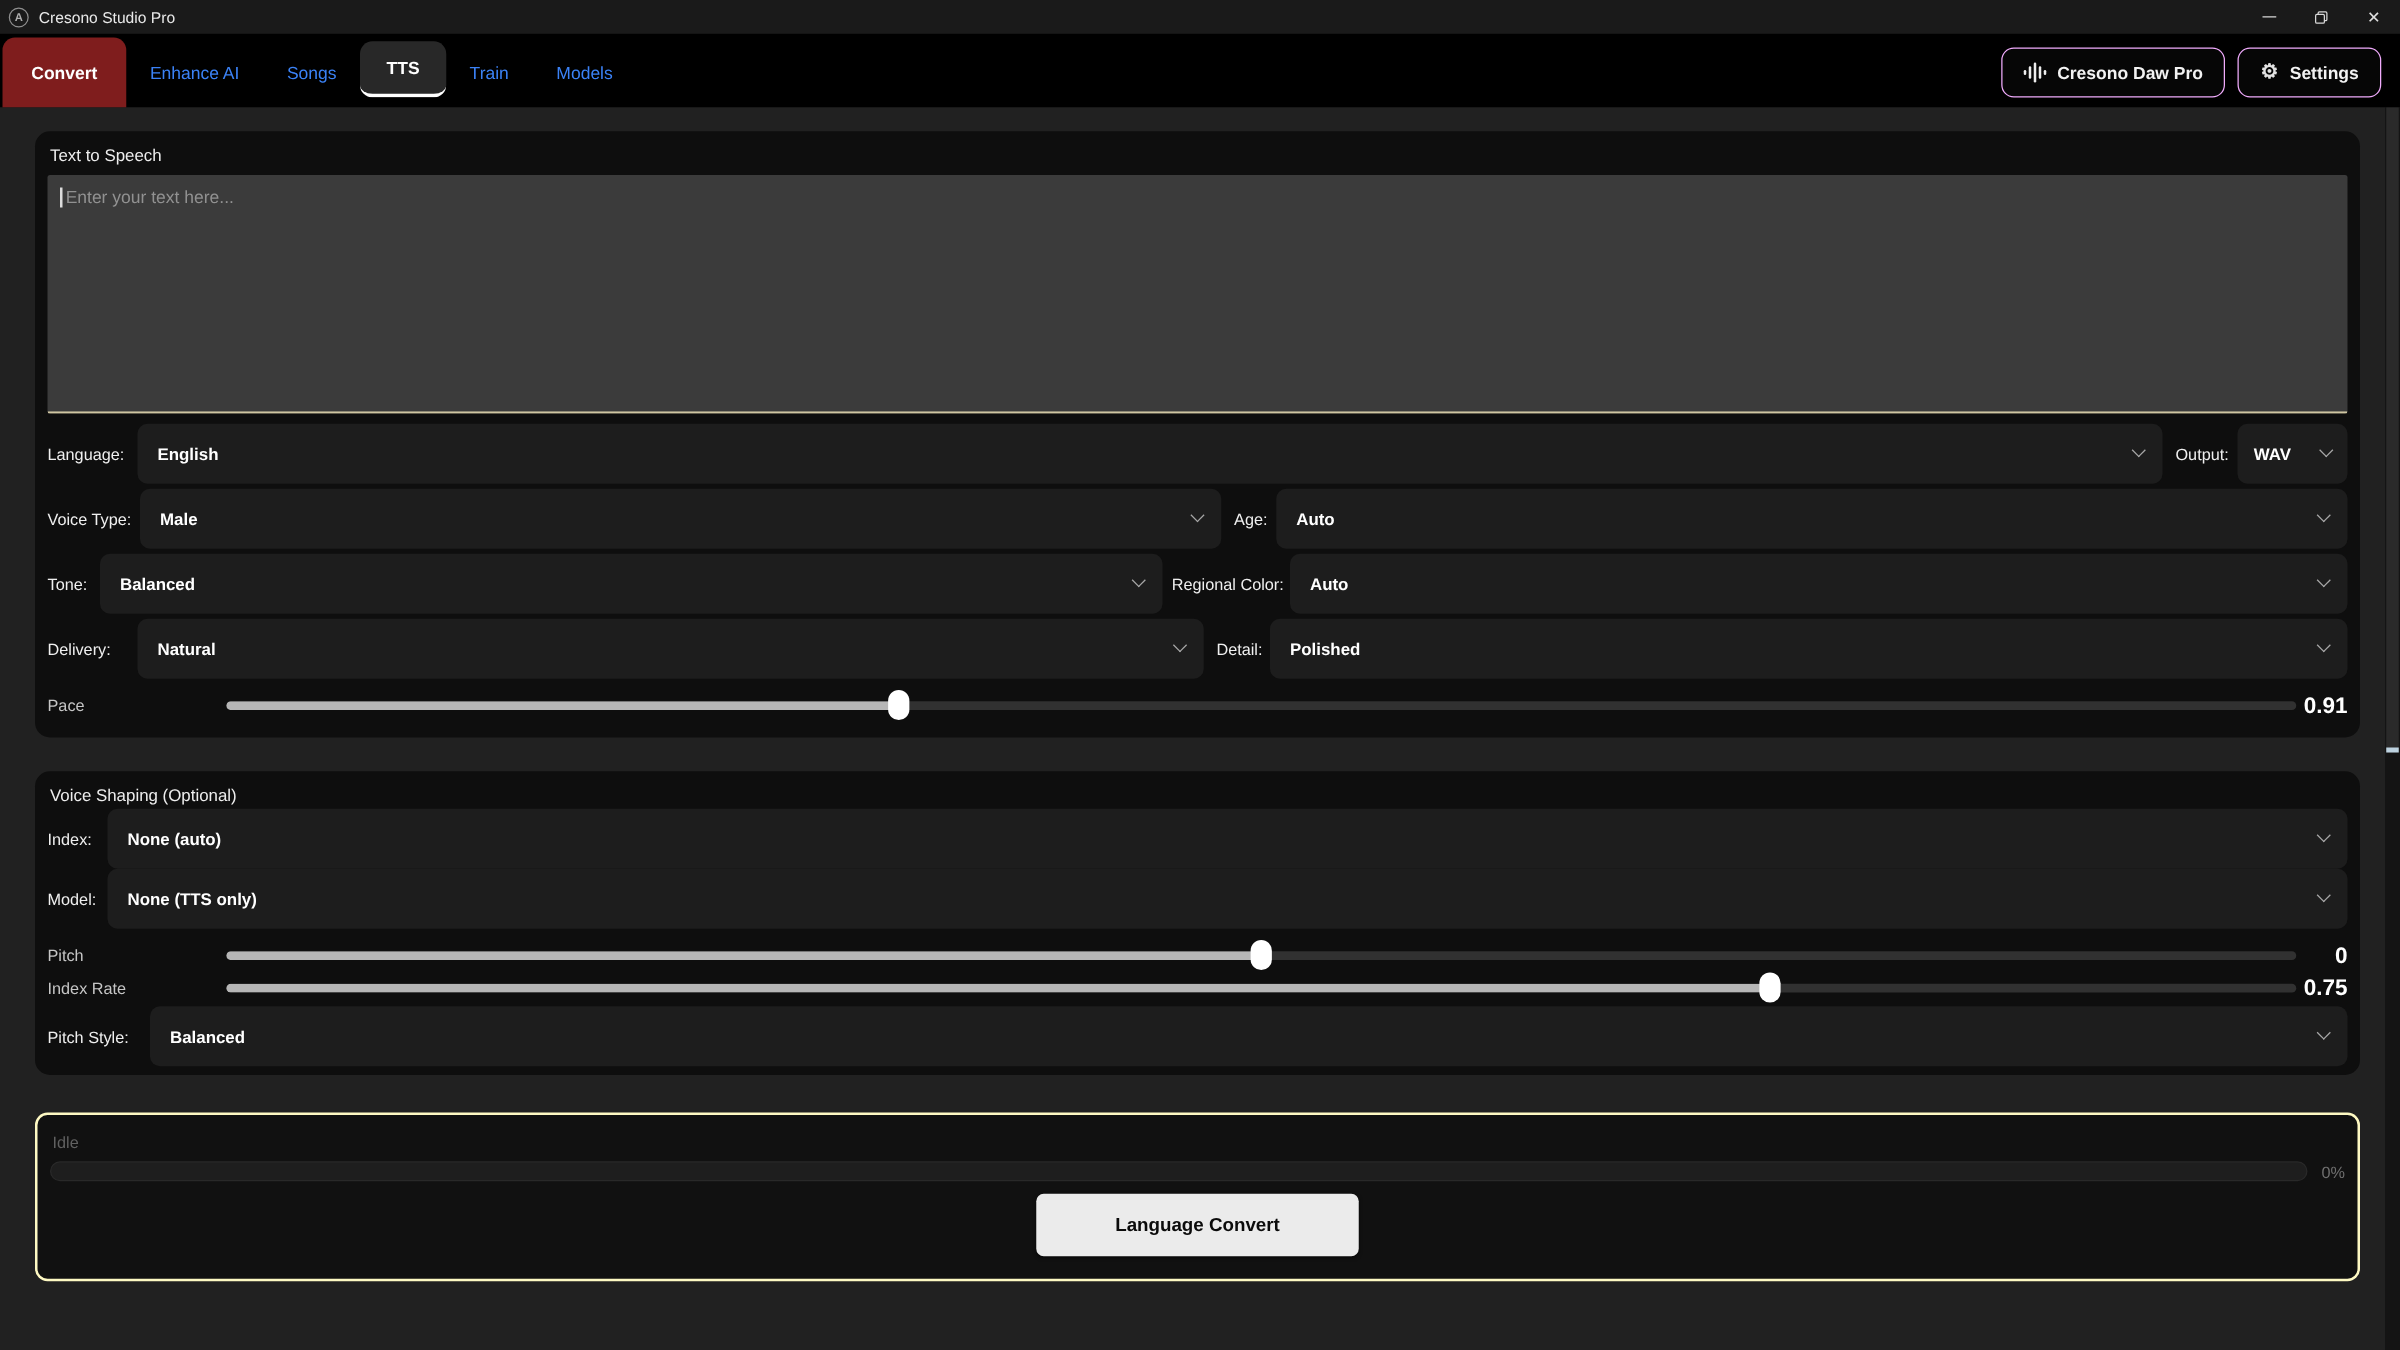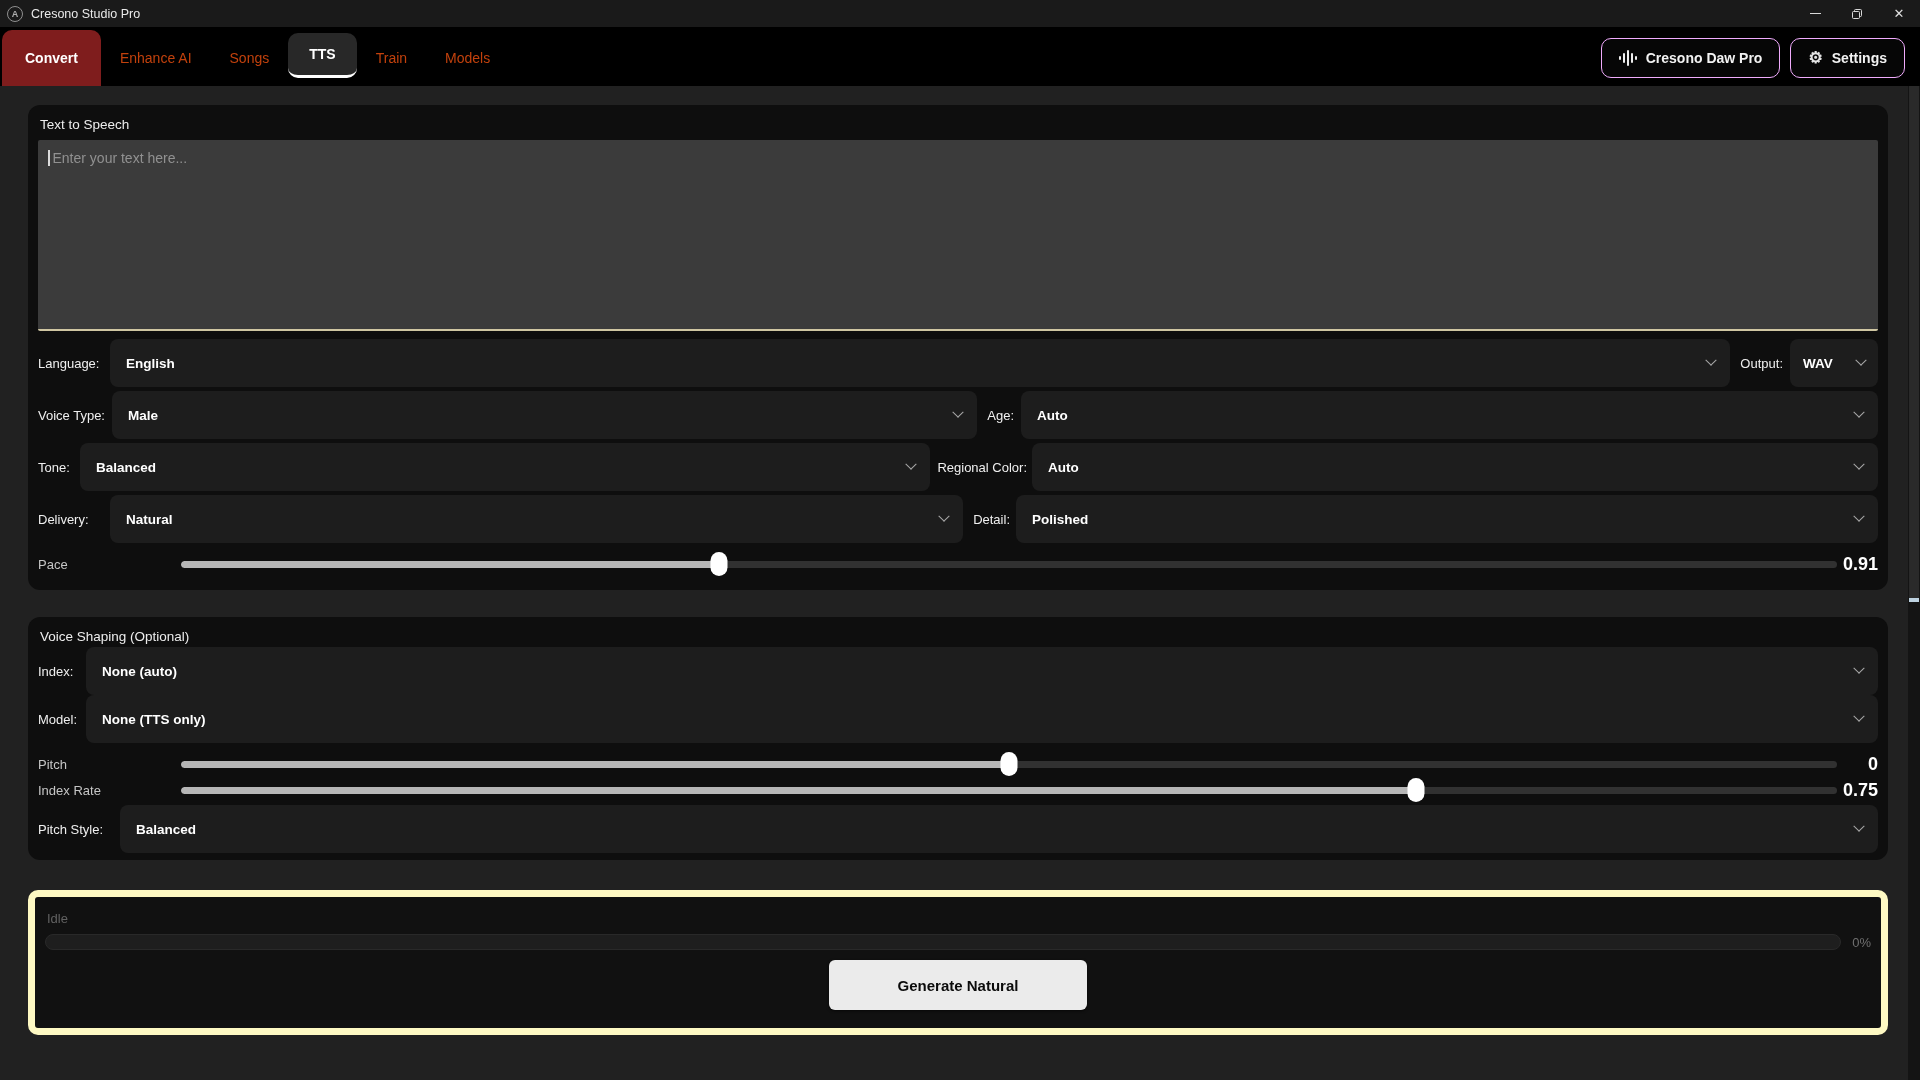--- a/index.html
+++ b/index.html
@@ -20,21 +20,21 @@
   .restore-glyph { position:relative; width:10px; height:10px; display:block; }
   .restore-glyph .sq1 { position:absolute; left:0; bottom:0; width:8px; height:8px;
                         border:1.2px solid #d8d8d8; border-radius:1.5px; background:#1a1a1a; }
   .restore-glyph .sq2 { position:absolute; right:0; top:0; width:8px; height:8px;
                         border:1.2px solid #d8d8d8; border-radius:1.5px; }
   .close-glyph { font-size:13px; line-height:1; }
 
   
   .tabbar { position:absolute; left:0; top:27px; width:1920px; height:59px; background:#000;
             display:flex; align-items:stretch; padding:3px 15px 0 2px; }
-  .tab { display:flex; align-items:center; padding:0 19px; color:#c2410c; font-size:14px;
+  .tab { display:flex; align-items:center; padding:0 19px; color:#3b82f6; font-size:14px;
          cursor:default; }
   .tab.convert { background:#7f1d1d; border-radius:10px 10px 0 0; color:#ffffff;
                  font-weight:700; padding:0 23px; }
   .tab.active { background:#282828; border-radius:10px; border-bottom:3px solid #ffffff;
                 color:#ffffff; font-weight:700; margin:3px 0 8px 0; padding:0 21px; }
   .pill { display:flex; align-items:center; gap:9px; height:40px; align-self:center;
           background:#060606; border:1px solid #f0abfc; border-radius:10px; padding:0 17px;
           color:#f2f2f2; font-size:14px; font-weight:700; font-family:inherit; cursor:default; }
   .pill.daw { margin-left:auto; margin-right:10px; }
   .wave-icon { display:flex; align-items:center; gap:2px; }
@@ -42,21 +42,21 @@
   .wave-icon i:nth-child(1){height:4px;} .wave-icon i:nth-child(2){height:10px;}
   .wave-icon i:nth-child(3){height:16px;} .wave-icon i:nth-child(4){height:10px;}
   .wave-icon i:nth-child(5){height:4px;}
   .gear-icon { font-size:16px; color:#e3e3e3; line-height:1; }
 
   
   .content { position:absolute; left:0; top:86px; width:1908px; height:994px; background:#212121; }
   .panel { margin-left:28px; width:1860px; background:#0e0e0e; border-radius:12px; padding:10px; }
   .panel.p1 { margin-top:19px; }
   .panel.p2 { margin-top:27px; }
-  .panel.p3 { margin-top:30px; background:#111111; border:7px solid #fef9c3; border-radius:10px; }
+  .panel.p3 { margin-top:30px; background:#111111; border:2px solid #fef9c3; border-radius:10px; }
   .section-title { color:#ededed; font-size:13.5px; margin:2px 0 8px 2px; }
 
   .text-input { height:191px; background:#3b3b3b; border-radius:2px;
                 border-bottom:2px solid #cfc6a2; padding:9px 10px; margin-bottom:13px; }
   .caret { display:inline-block; width:1.5px; height:16px; background:#dcdcdc;
            vertical-align:text-bottom; margin-right:3px; }
   .placeholder { color:#919191; font-size:14px; }
 
   .row { display:flex; align-items:center; height:38px; margin-bottom:14px; }
   .row:last-child { margin-bottom:4px; }
@@ -269,21 +269,21 @@
 
   <div class="panel p3">
     <div class="status-text">Idle</div>
     <div class="progress-row">
       <div class="progress-track">
         <div class="progress-fill"></div>
       </div>
       <span class="progress-pct">0%</span>
     </div>
     <div class="generate-wrap">
-      <button class="generate-btn">Generate Natural</button>
+      <button class="generate-btn">Language Convert</button>
     </div>
   </div>
 </div>
 
 <div class="v-scrollbar">
   <div class="v-thumb"></div>
   <div class="v-marker"></div>
 </div>
 
 </body></html>

